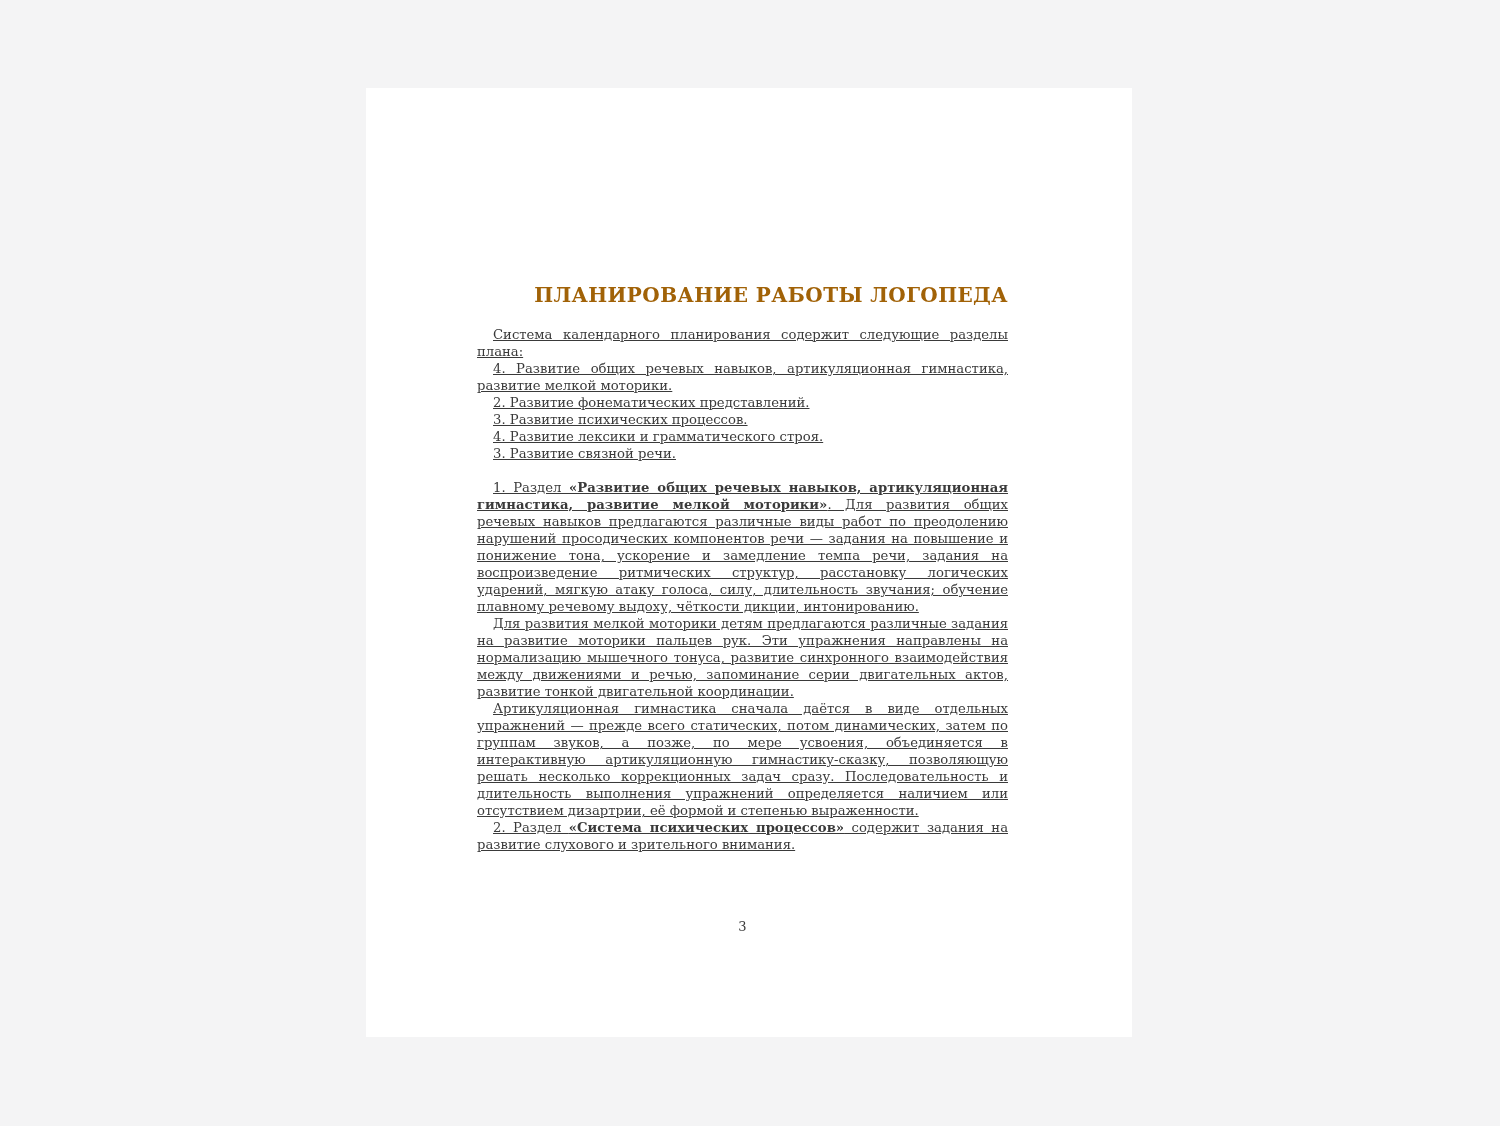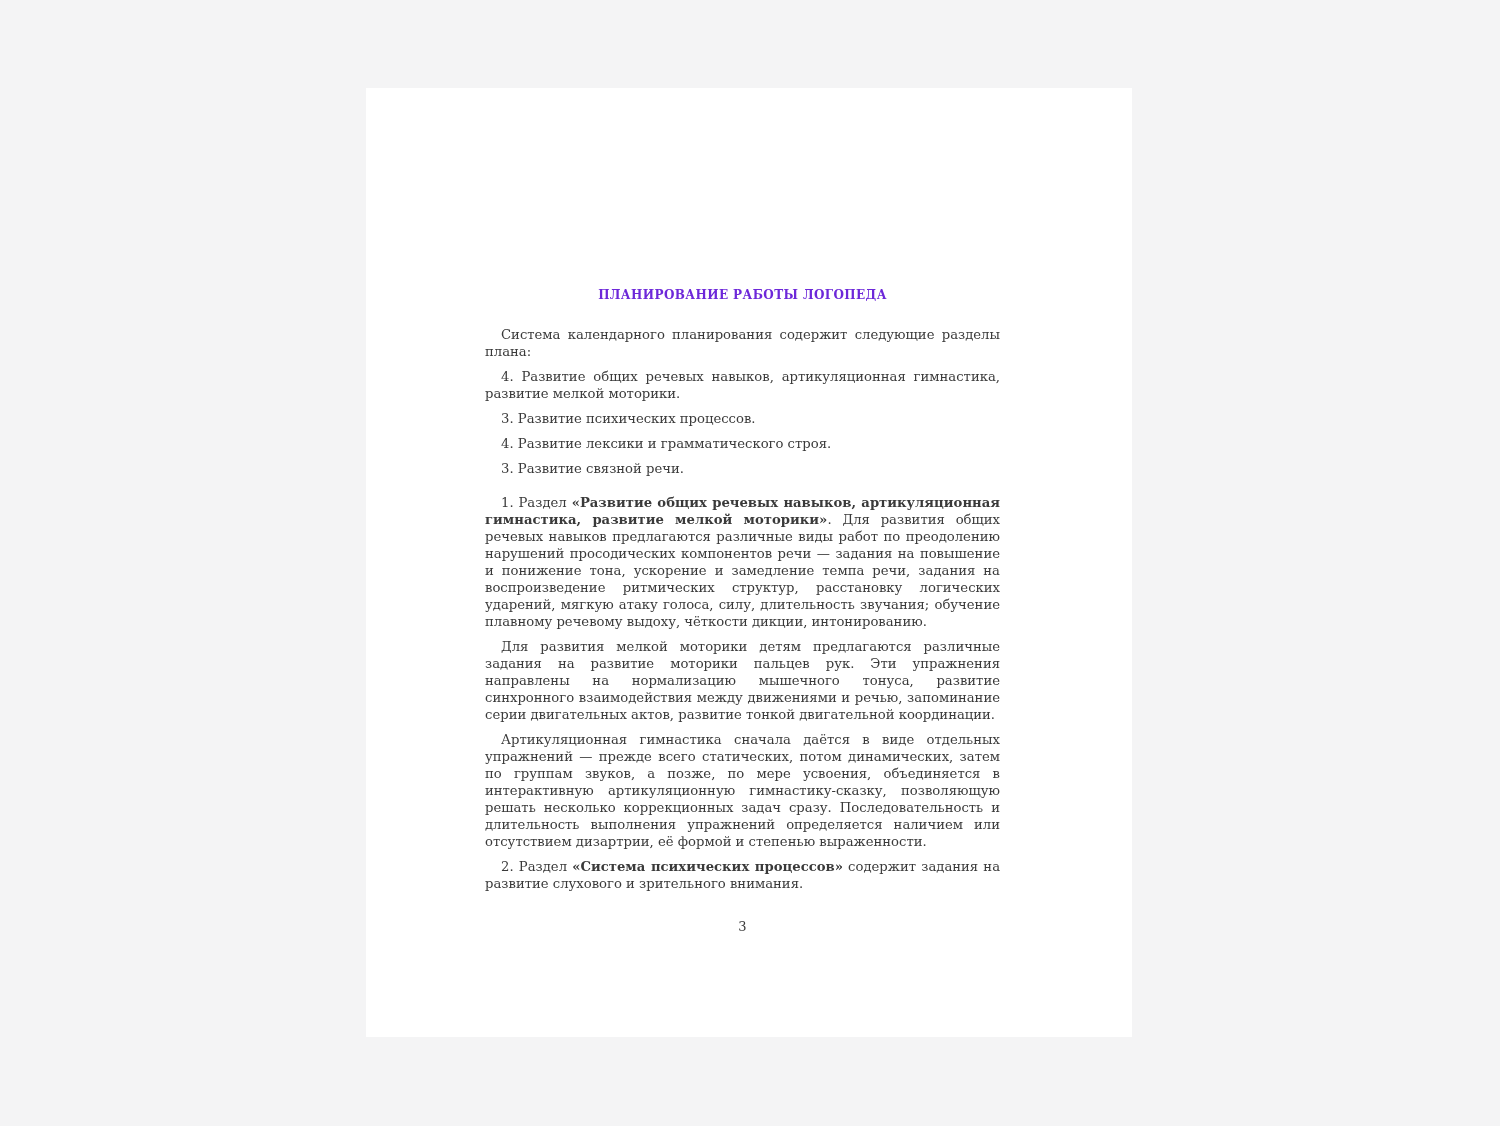--- a/index.html
+++ b/index.html
@@ -19,32 +19,33 @@
   .content{
     position:absolute;
     left:111px;top:196px;
     width:531px;
     color:#3a3a3a;
     font-size:13.2px;
     line-height:17px;
   }
   .title{
     margin:0 0 19px 0;
-    text-align:center;
-    font-size:12px;
+    text-align:right;
+    font-size:20px;
     line-height:23px;
     font-weight:bold;
     letter-spacing:0.4px;
-    color:#6d28d9;
+    color:#a16207;
   }
   .title span{display:block;}
   .para{
-    margin:8px;
+    margin:0;
     text-indent:16px;
     text-align:justify;
+    text-decoration:underline;
   }
   .para.gap{margin-top:17px;}
   .b{font-weight:bold;}
   .pagenum{
     position:absolute;
     left:111px;top:831px;
     width:531px;
     text-align:center;
     font-size:13px;
     color:#3a3a3a;
@@ -56,20 +57,21 @@
 <div class="page">
   <div class="content">
 
     <h1 class="title">
       <span>ПЛАНИРОВАНИЕ РАБОТЫ ЛОГОПЕДА</span>
     </h1>
 
     <p class="para"><span>Система календарного планирования содержит следующие разделы плана:</span></p>
 
     <p class="para"><span>4. Развитие общих речевых навыков, артикуляционная гимнастика, развитие мелкой моторики.</span></p>
+    <p class="para"><span>2. Развитие фонематических представлений.</span></p>
     <p class="para"><span>3. Развитие психических процессов.</span></p>
     <p class="para"><span>4. Развитие лексики и грамматического строя.</span></p>
     <p class="para"><span>3. Развитие связной речи.</span></p>
 
     <p class="para gap"><span>1. Раздел </span><span class="b">«Развитие общих речевых навыков, артикуляционная гимнастика, развитие мелкой моторики»</span><span>. Для развития общих речевых навыков предлагаются различные виды работ по преодолению нарушений просодических компонентов речи — задания на повышение и понижение тона, ускорение и замедление темпа речи, задания на воспроизведение ритмических структур, расстановку логических ударений, мягкую атаку голоса, силу, длительность звучания; обучение плавному речевому выдоху, чёткости дикции, интонированию.</span></p>
 
     <p class="para"><span>Для развития мелкой моторики детям предлагаются различные задания на развитие моторики пальцев рук. Эти упражнения направлены на нормализацию мышечного тонуса, развитие синхронного взаимодействия между движениями и речью, запоминание серии двигательных актов, развитие тонкой двигательной координации.</span></p>
 
     <p class="para"><span>Артикуляционная гимнастика сначала даётся в виде отдельных упражнений — прежде всего статических, потом динамических, затем по группам звуков, а позже, по мере усвоения, объединяется в интерактивную артикуляционную гимнастику-сказку, позволяющую решать несколько коррекционных задач сразу. Последовательность и длительность выполнения упражнений определяется наличием или отсутствием дизартрии, её формой и степенью выраженности.</span></p>
 

